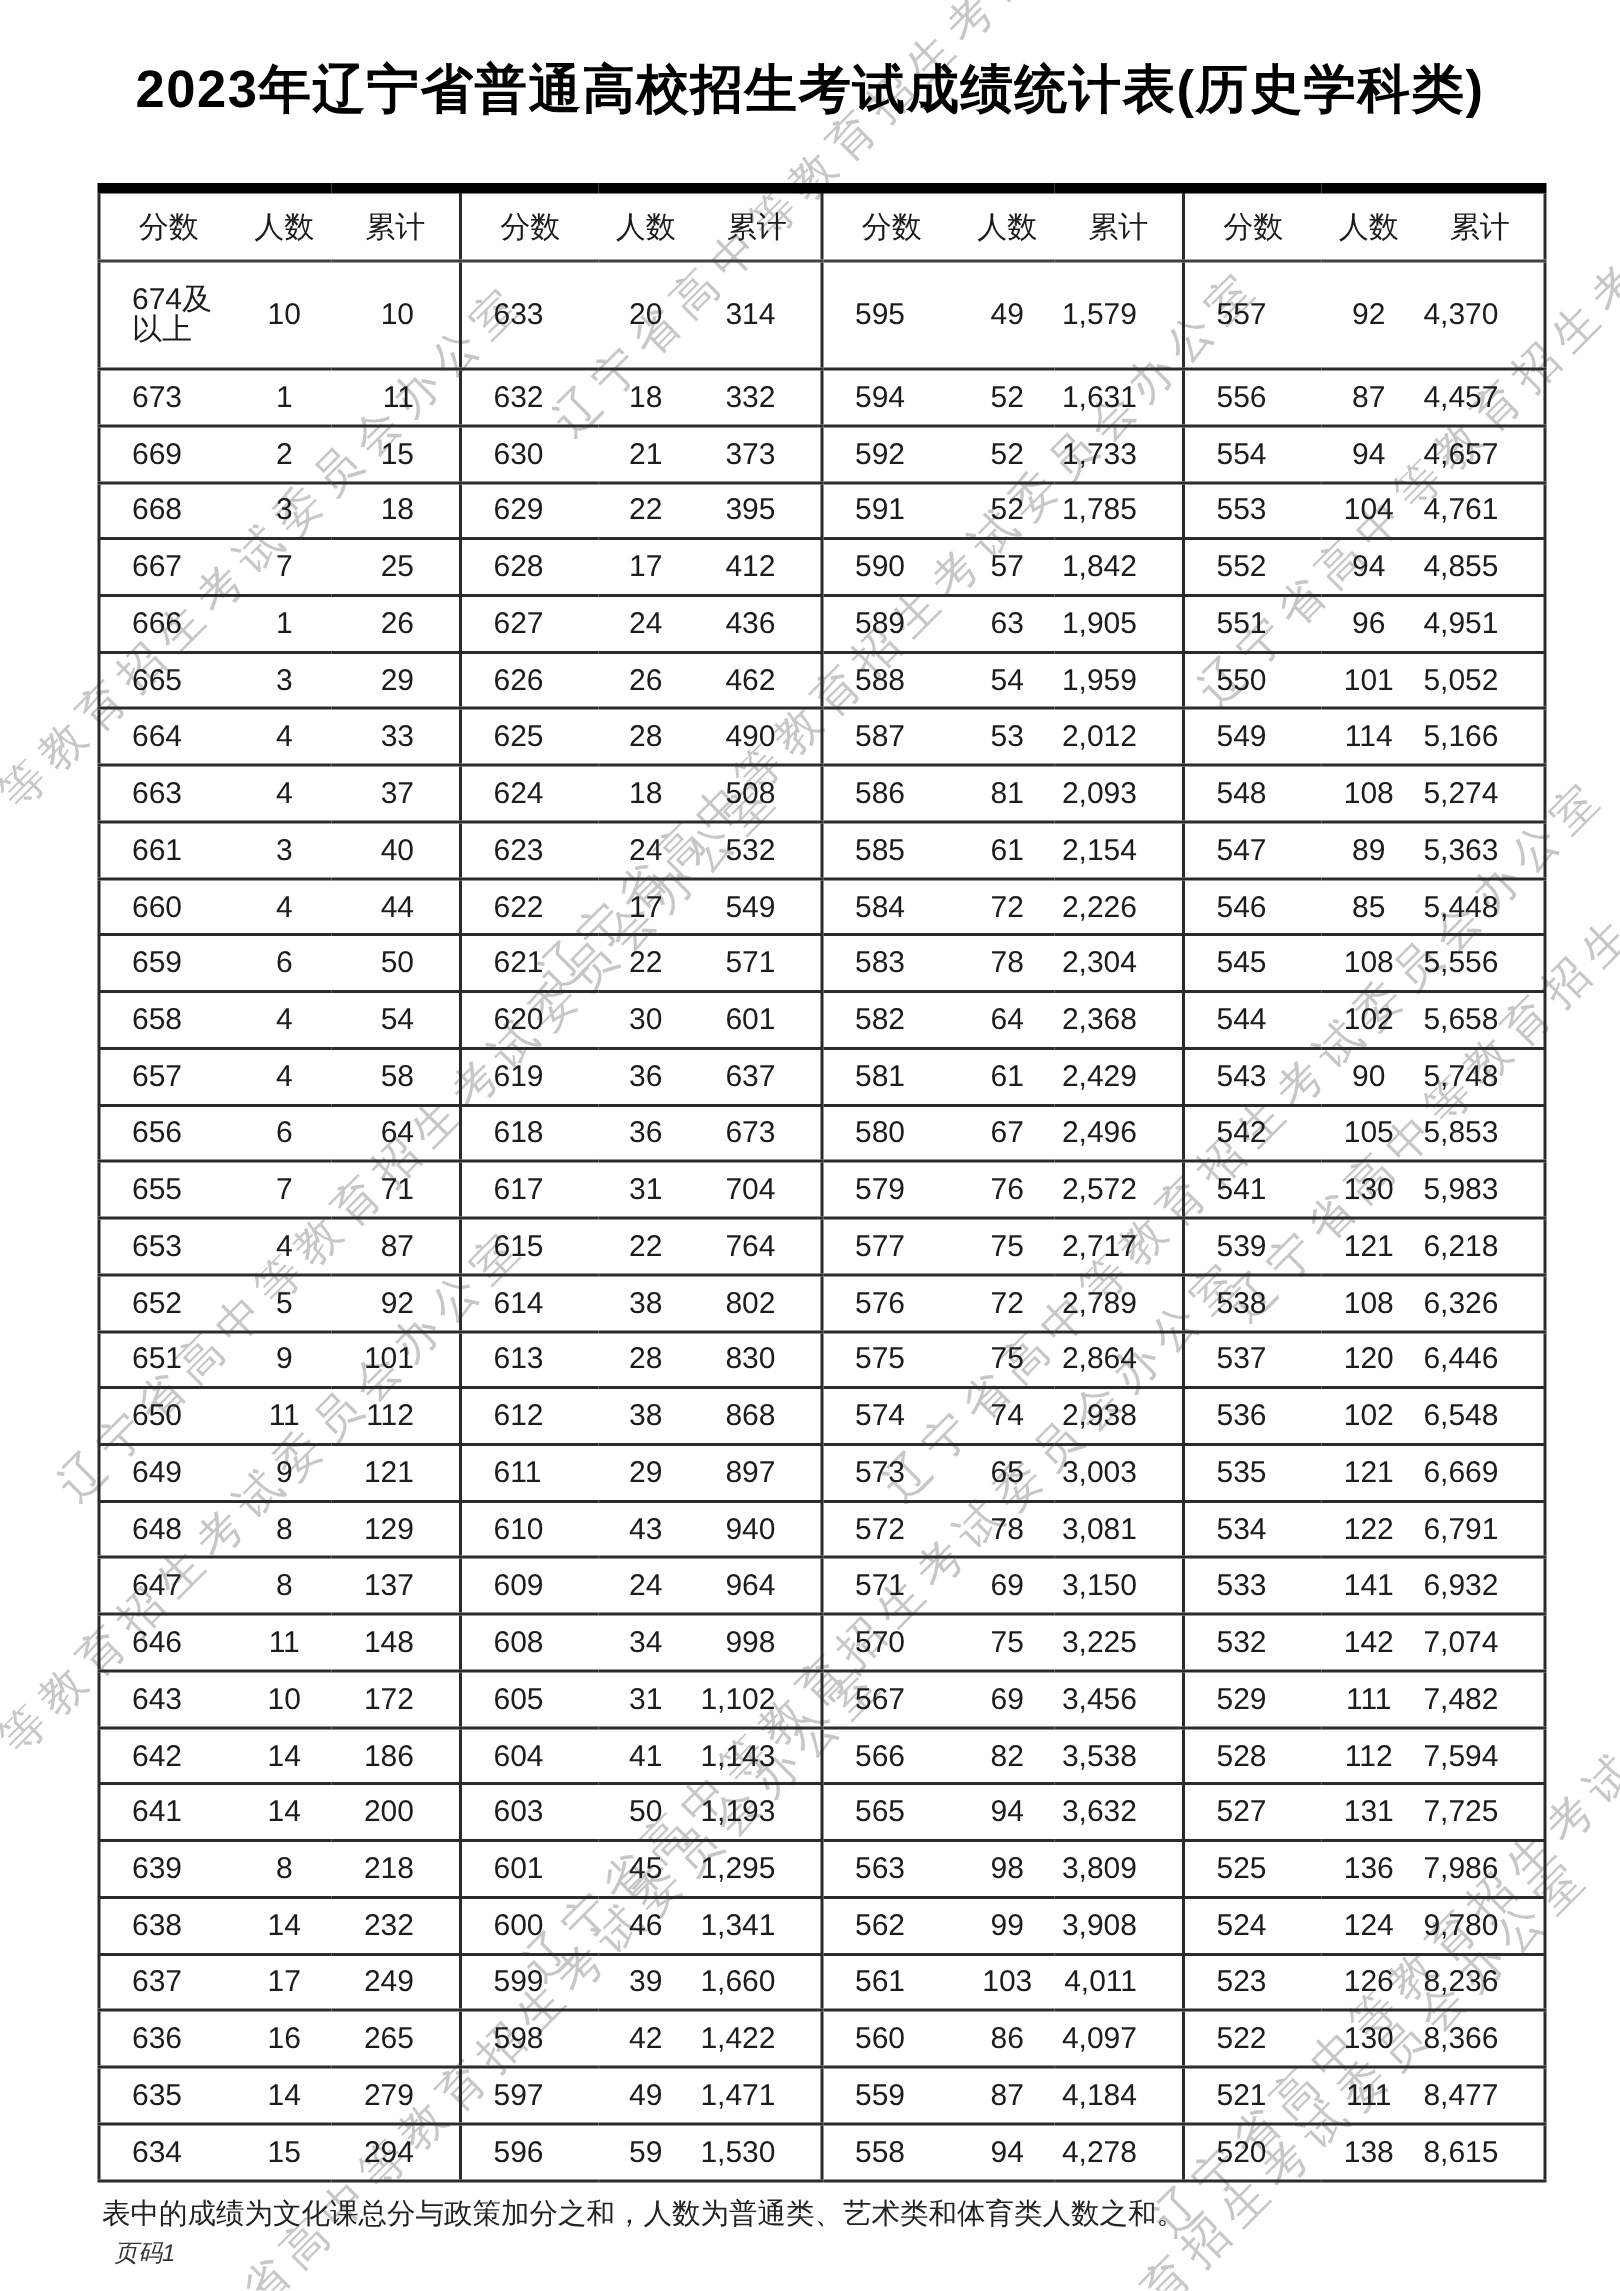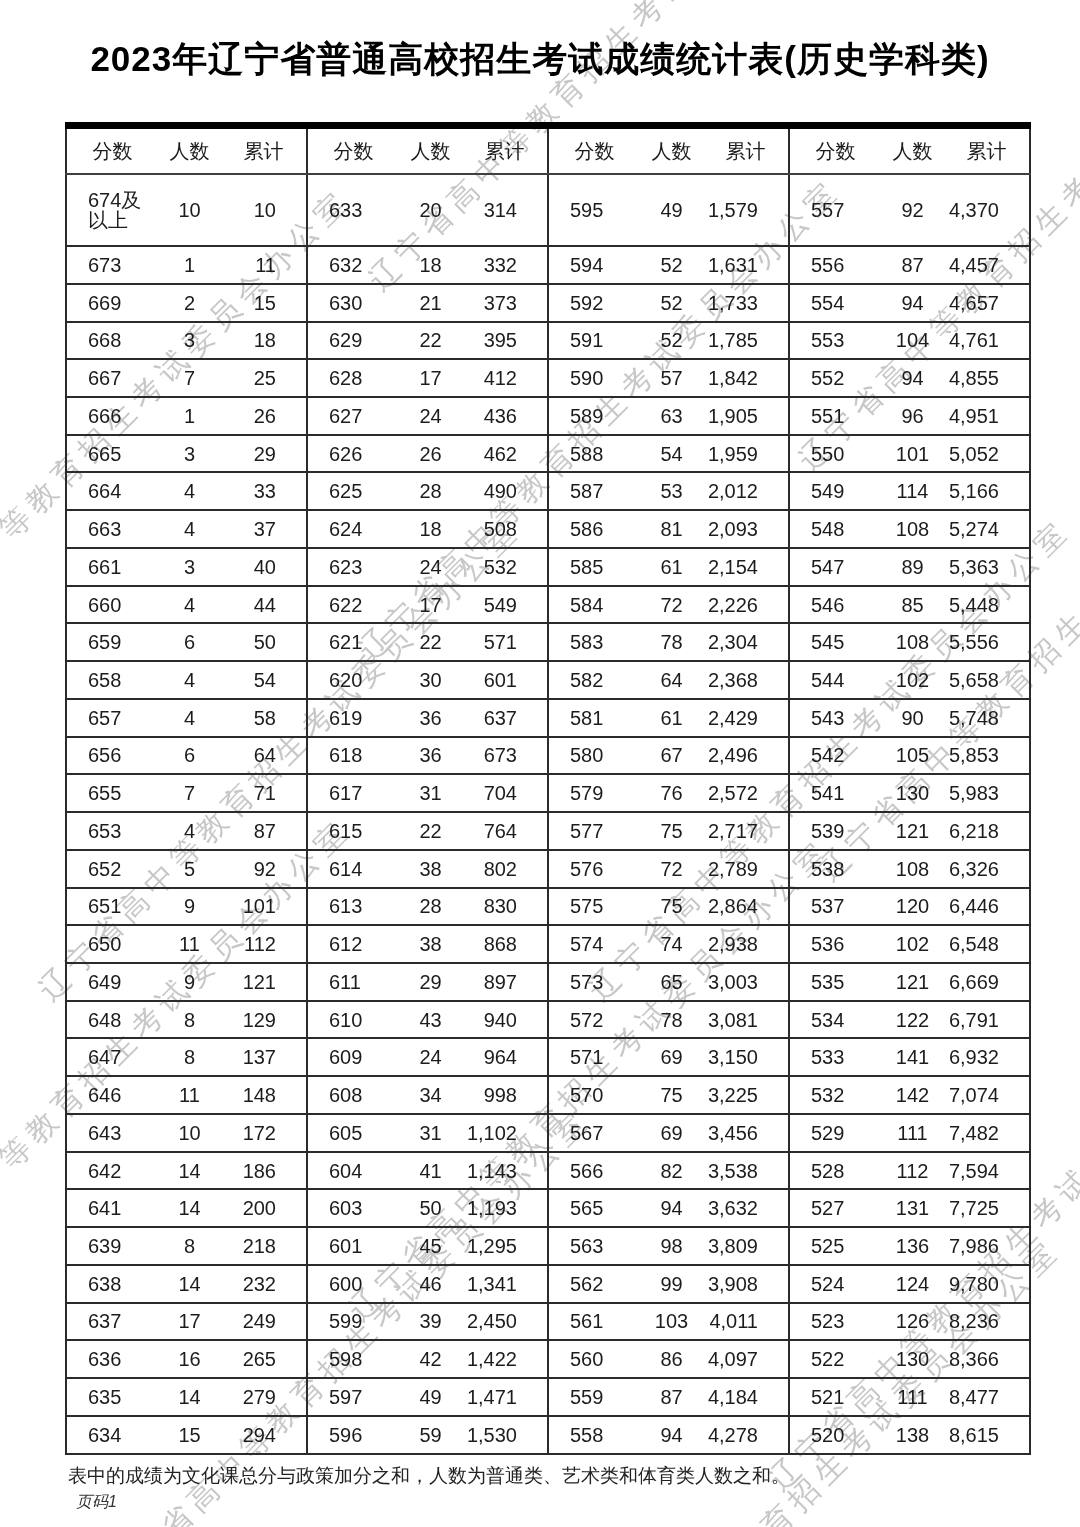--- a/index.html
+++ b/index.html
@@ -509,21 +509,21 @@
             <td class="c0 gstart">524</td>
             <td class="c1">124</td>
             <td class="c2">9,780</td>
           </tr>
           <tr>
             <td class="c0">637</td>
             <td class="c1">17</td>
             <td class="c2">249</td>
             <td class="c0 gstart">599</td>
             <td class="c1">39</td>
-            <td class="c2">2,450</td>
+            <td class="c2">1,660</td>
             <td class="c0 gstart">561</td>
             <td class="c1">103</td>
             <td class="c2">4,011</td>
             <td class="c0 gstart">523</td>
             <td class="c1">126</td>
             <td class="c2">8,236</td>
           </tr>
           <tr>
             <td class="c0">636</td>
             <td class="c1">16</td>

